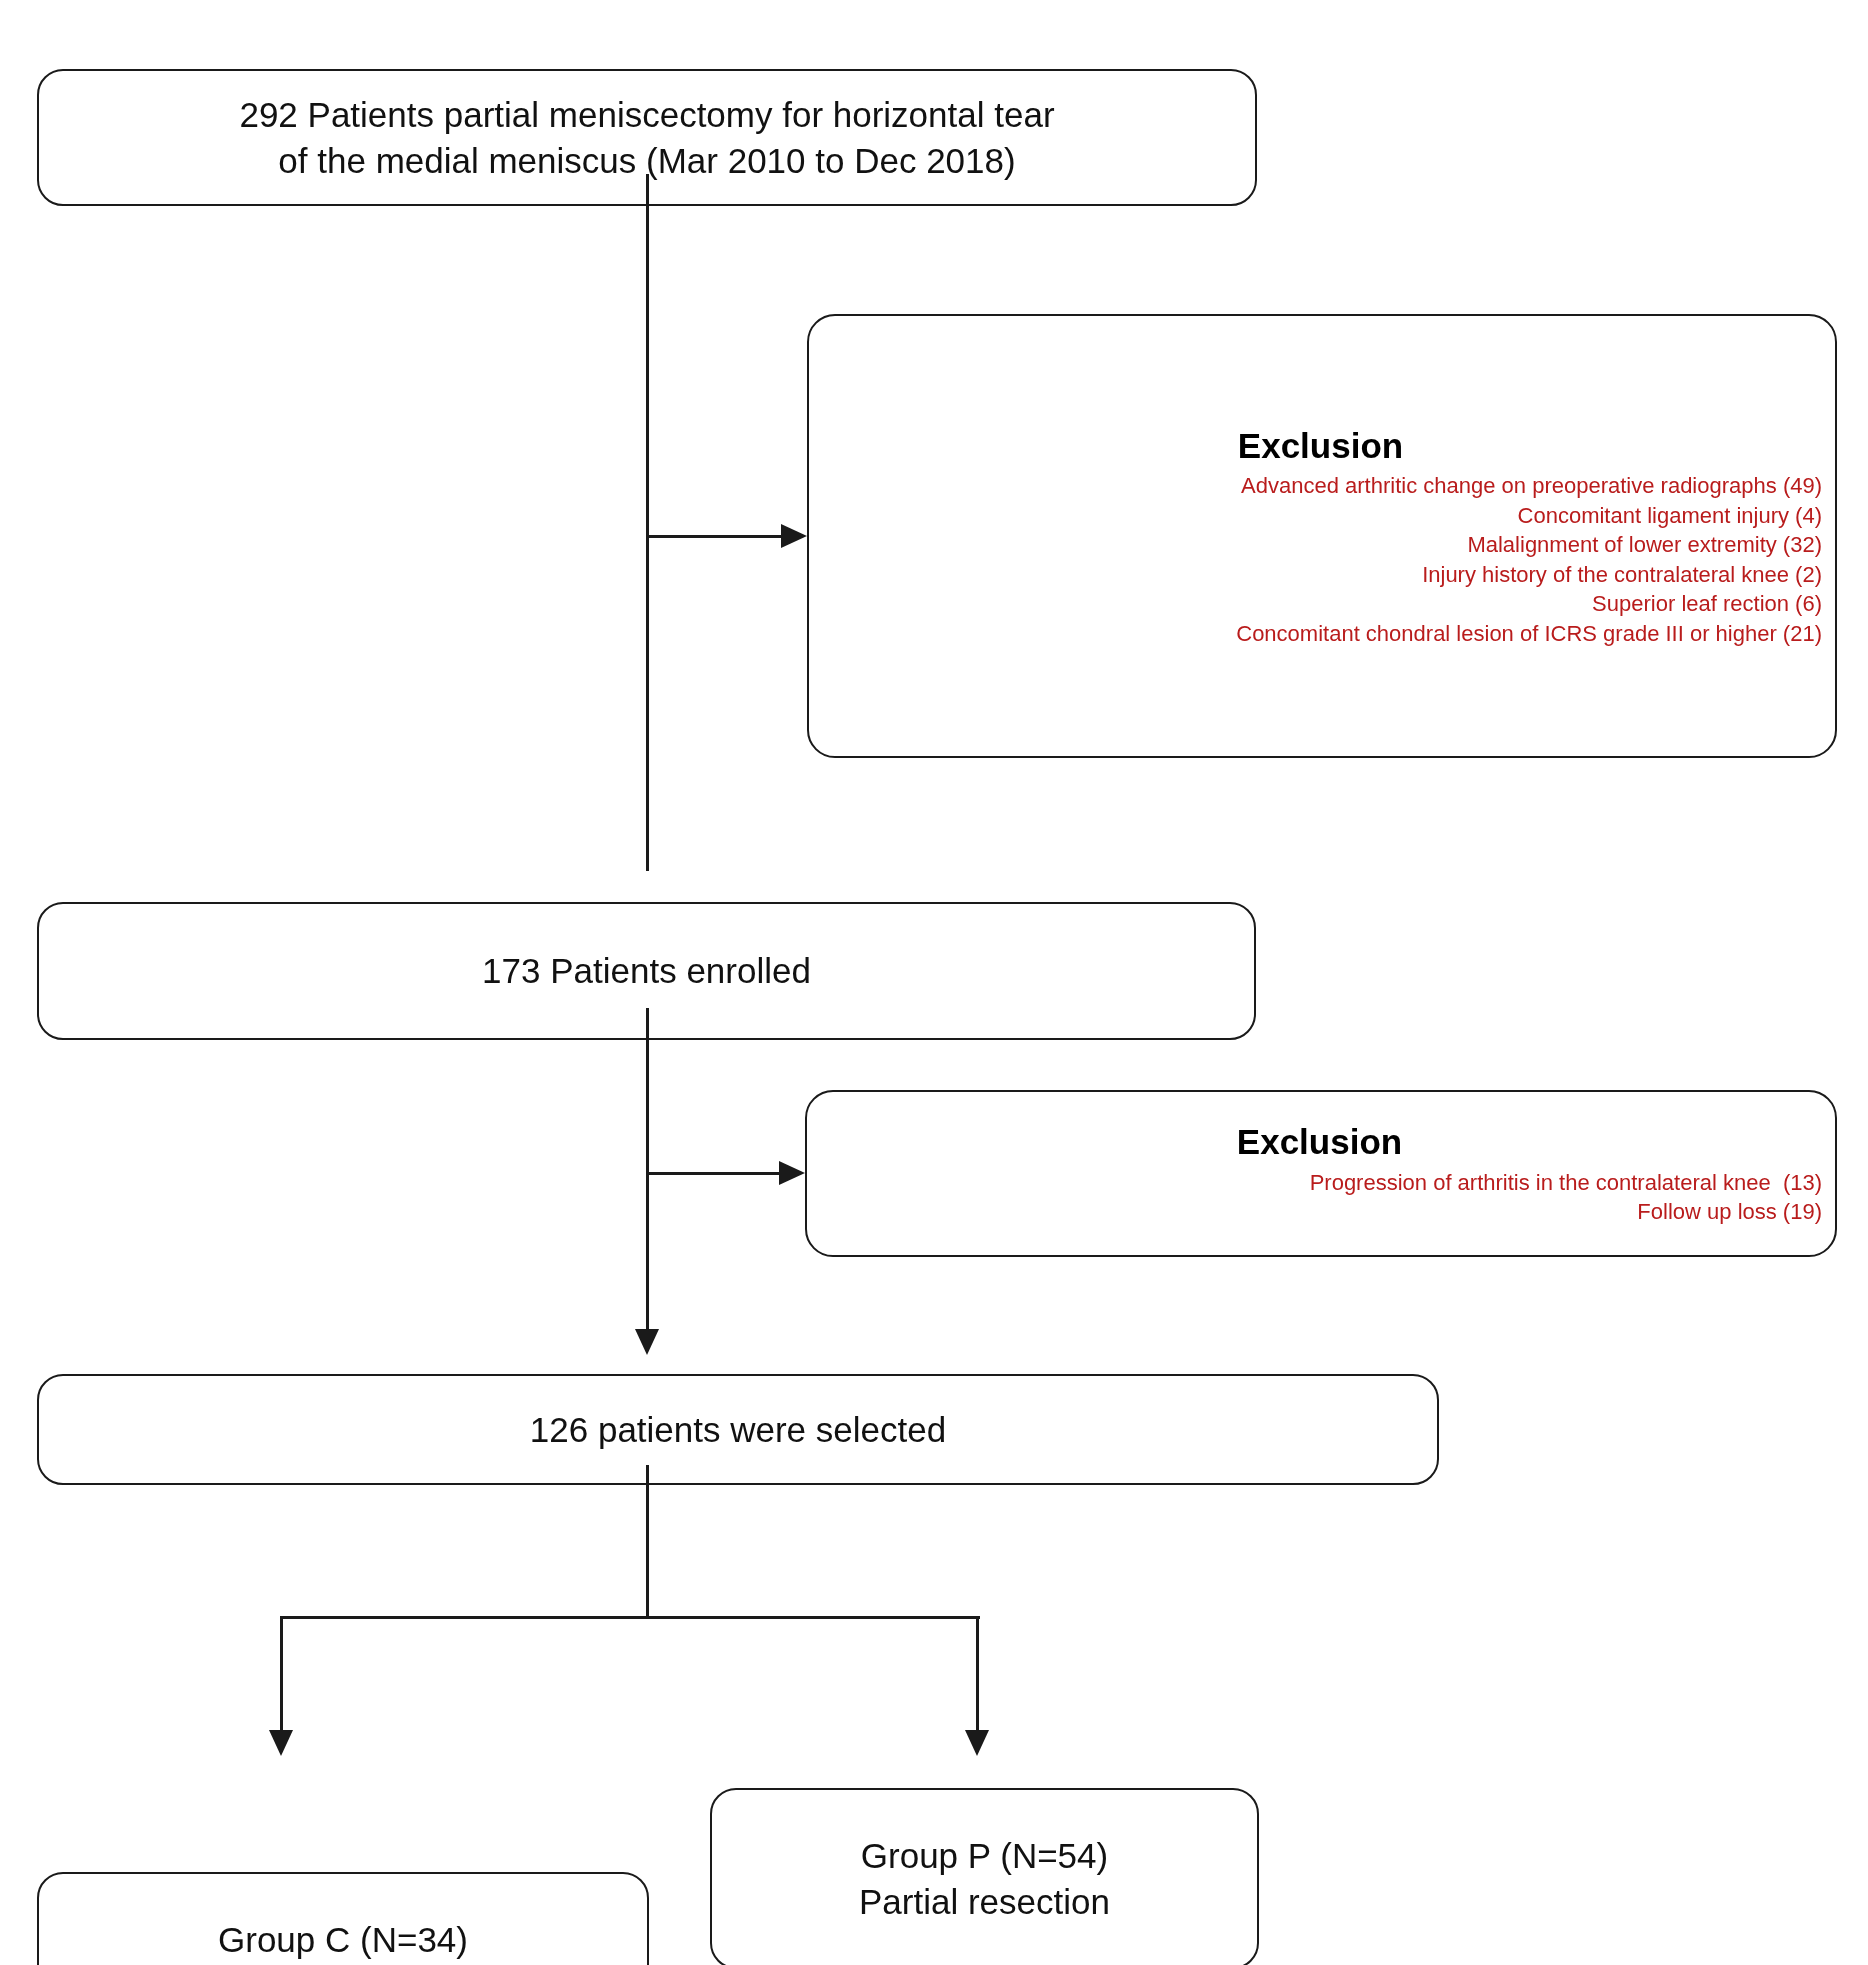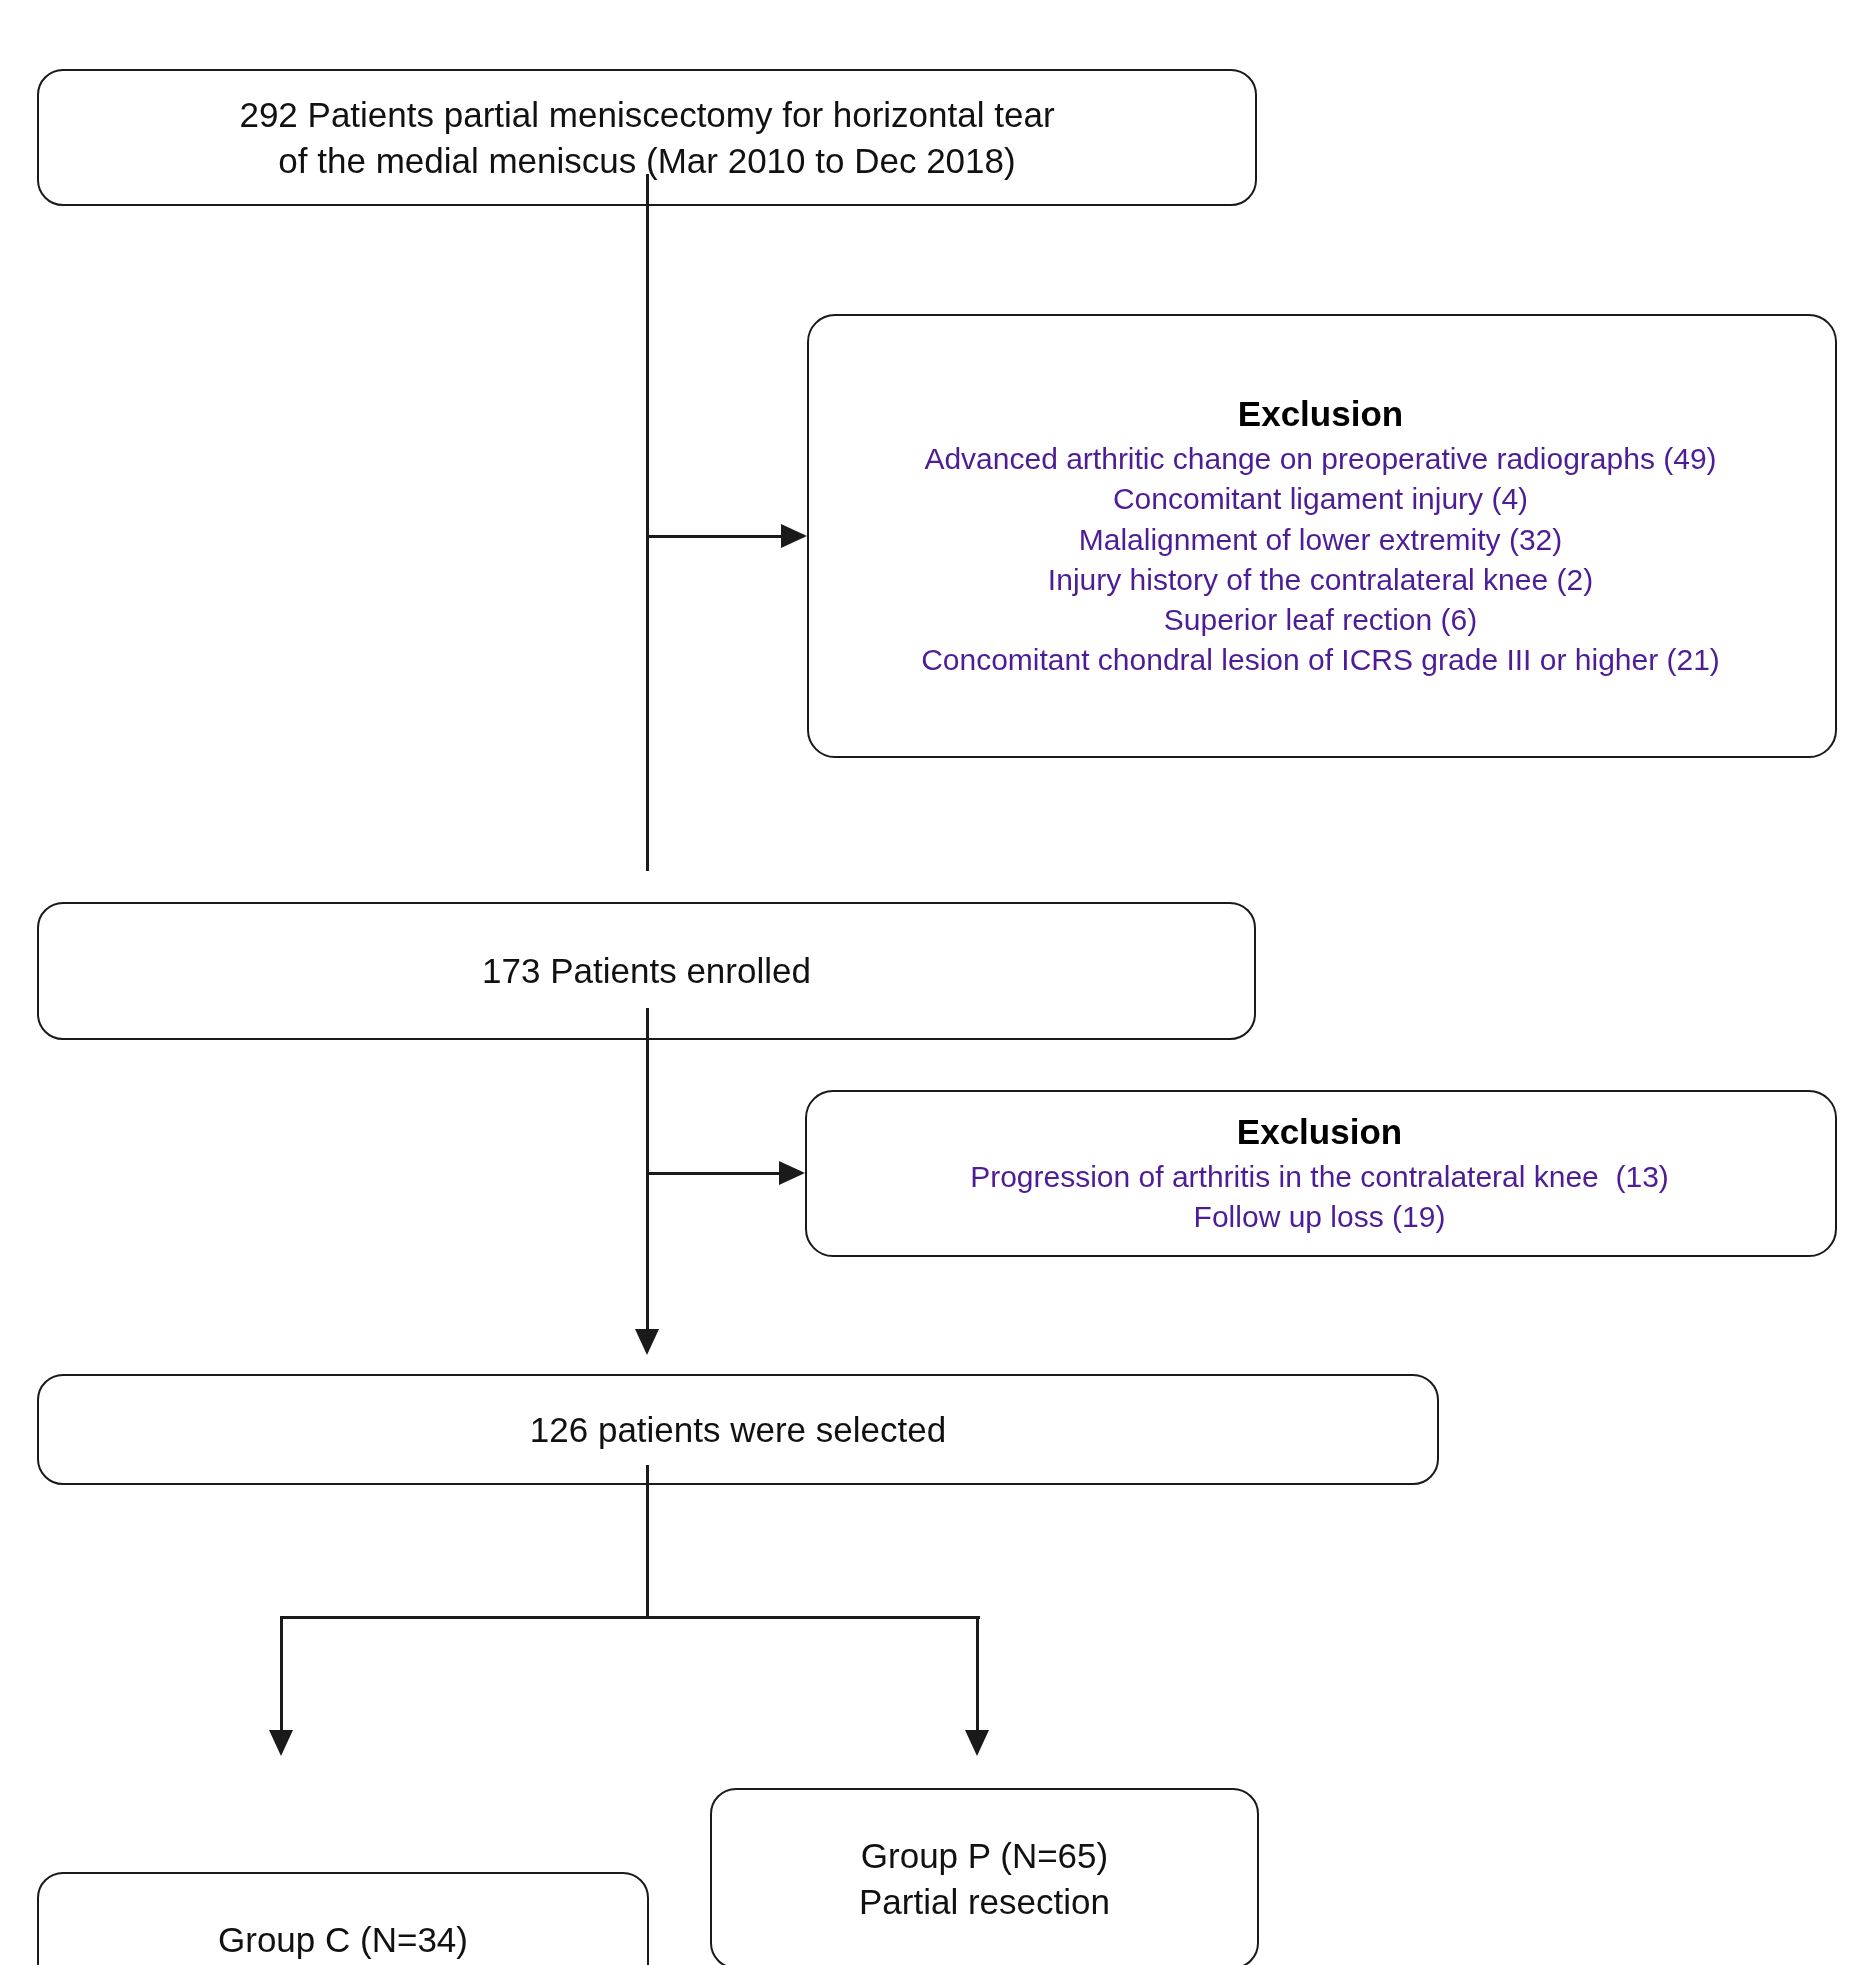--- a/index.html
+++ b/index.html
@@ -56,25 +56,25 @@
   }
   .excl-title {
     font-size: 35px;
     font-weight: bold;
     text-align: center;
     line-height: 1.28;
     color: #000000;
     margin-bottom: 2.6px;
   }
   .excl-item {
-    font-size: 30px;
+    font-size: 22px;
     line-height: 1.34;
-    text-align: center;
+    text-align: right;
     white-space: pre;
-    color: #4c1d95;
+    color: #b91c1c;
   }
   
   .vline {
     position: absolute;
     width: 3.2px;
     background: #1a1a1a;
   }
   .hline {
     position: absolute;
     height: 3.2px;
@@ -150,18 +150,18 @@
 
   <div class="vline" style="left:976px; top:1616px; height:116px;"></div>
   <div class="arrow-down" style="left:965px; top:1730px;"></div>
 
   <div class="node center" style="left:37px; top:1840px; width:612px; height:181px;">
     <div class="node-line">Group C (N=34)</div>
     <div class="node-line">Complete resection</div>
   </div>
 
   <div class="node center" style="left:710px; top:1756px; width:549px; height:181px;">
-    <div class="node-line">Group P (N=65)</div>
+    <div class="node-line">Group P (N=54)</div>
     <div class="node-line">Partial resection</div>
   </div>
 
 </div>
 
 
 </body></html>

